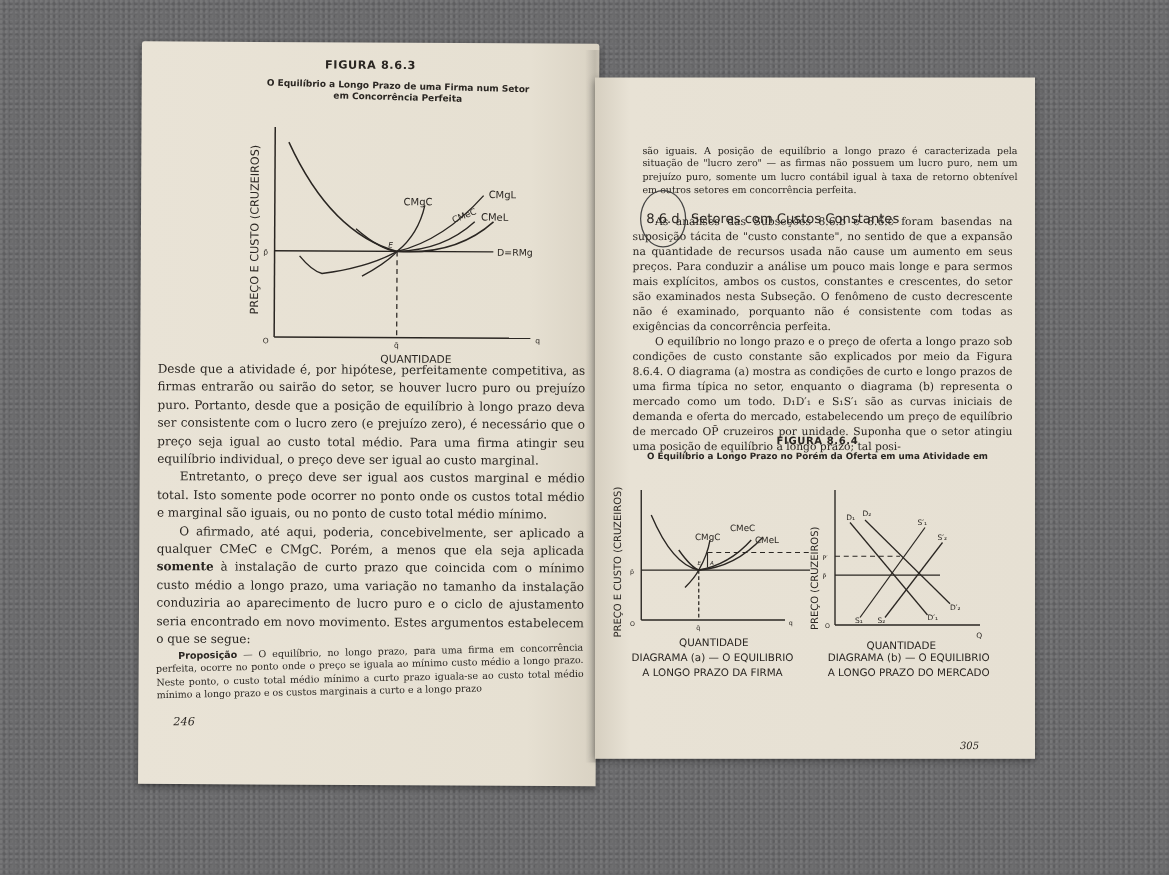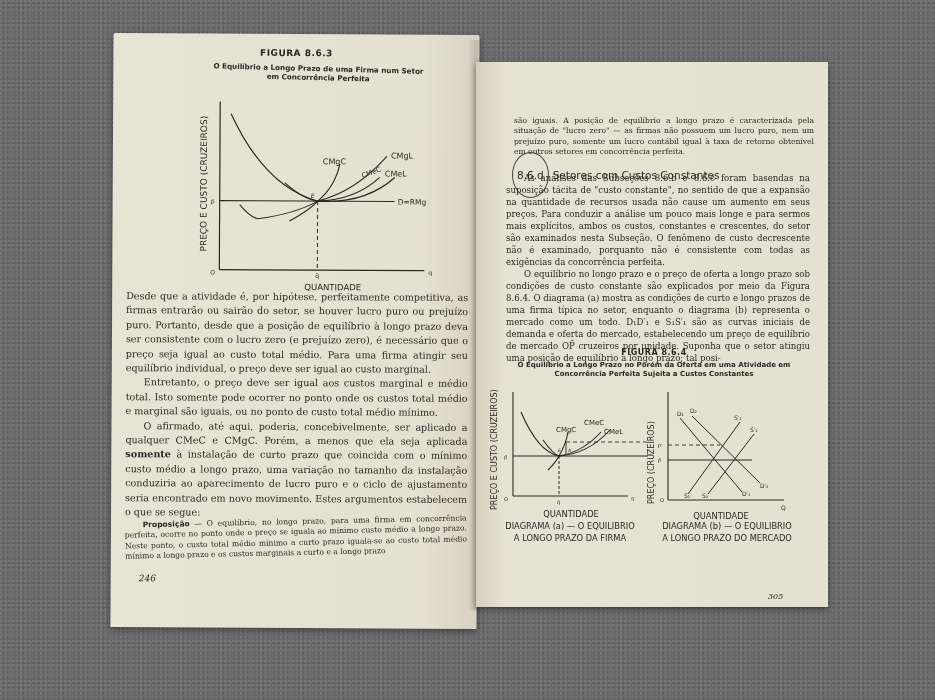--- a/index.html
+++ b/index.html
@@ -98,21 +98,20 @@
   </div>
 
   <div class="body-text" style="left:30px;top:110px;width:304px;font-size:8.6px;line-height:12px;">
     <p class="indent">As análises das Subseções 8.6.b e 8.6.c foram basendas na suposição tácita de "custo constante", no sentido de que a expansão na quantidade de recursos usada não cause um aumento em seus preços. Para conduzir a análise um pouco mais longe e para sermos mais explícitos, ambos os custos, constantes e crescentes, do setor são examinados nesta Subseção. O fenômeno de custo decrescente não é examinado, porquanto não é consistente com todas as exigências da concorrência perfeita.</p>
     <p class="indent">O equilíbrio no longo prazo e o preço de oferta a longo prazo sob condições de custo constante são explicados por meio da Figura 8.6.4. O diagrama (a) mostra as condições de curto e longo prazos de uma firma típica no setor, enquanto o diagrama (b) representa o mercado como um todo. D₁D′₁ e S₁S′₁ são as curvas iniciais de demanda e oferta do mercado, estabelecendo um preço de equilíbrio de mercado OP̄ cruzeiros por unidade. Suponha que o setor atingiu uma posição de equilíbrio a longo prazo; tal posi-</p>
   </div>
 
   <div class="fig-label" style="left:0;width:356px;top:286px;font-size:8px;">FIGURA 8.6.4</div>
   <div class="fig-title" style="left:10px;width:336px;top:299px;font-size:7px;">
     <div>O Equilíbrio a Longo Prazo no Porém da Oferta em uma Atividade em</div>
-    <div>Concorrência Perfeita Sujeita a Custos Constantes</div>
   </div>
 
   <svg style="position:absolute;left:12px;top:320px;" width="160" height="130" viewBox="0 0 160 130">
     <text x="0" y="0" font-size="8" transform="translate(9,128) rotate(-90)">PREÇO E CUSTO (CRUZEIROS)</text>
     <line x1="25" y1="10" x2="25" y2="114" stroke="#2a2622" stroke-width="1.1"></line>
     <line x1="25" y1="114" x2="140" y2="114" stroke="#2a2622" stroke-width="1.1"></line>
     <text x="16" y="119" font-size="5">O</text>
     <text x="143" y="118" font-size="5">q</text>
     <text x="16" y="77" font-size="5">p̄</text>
     <text x="69" y="122" font-size="5">q̄</text>

